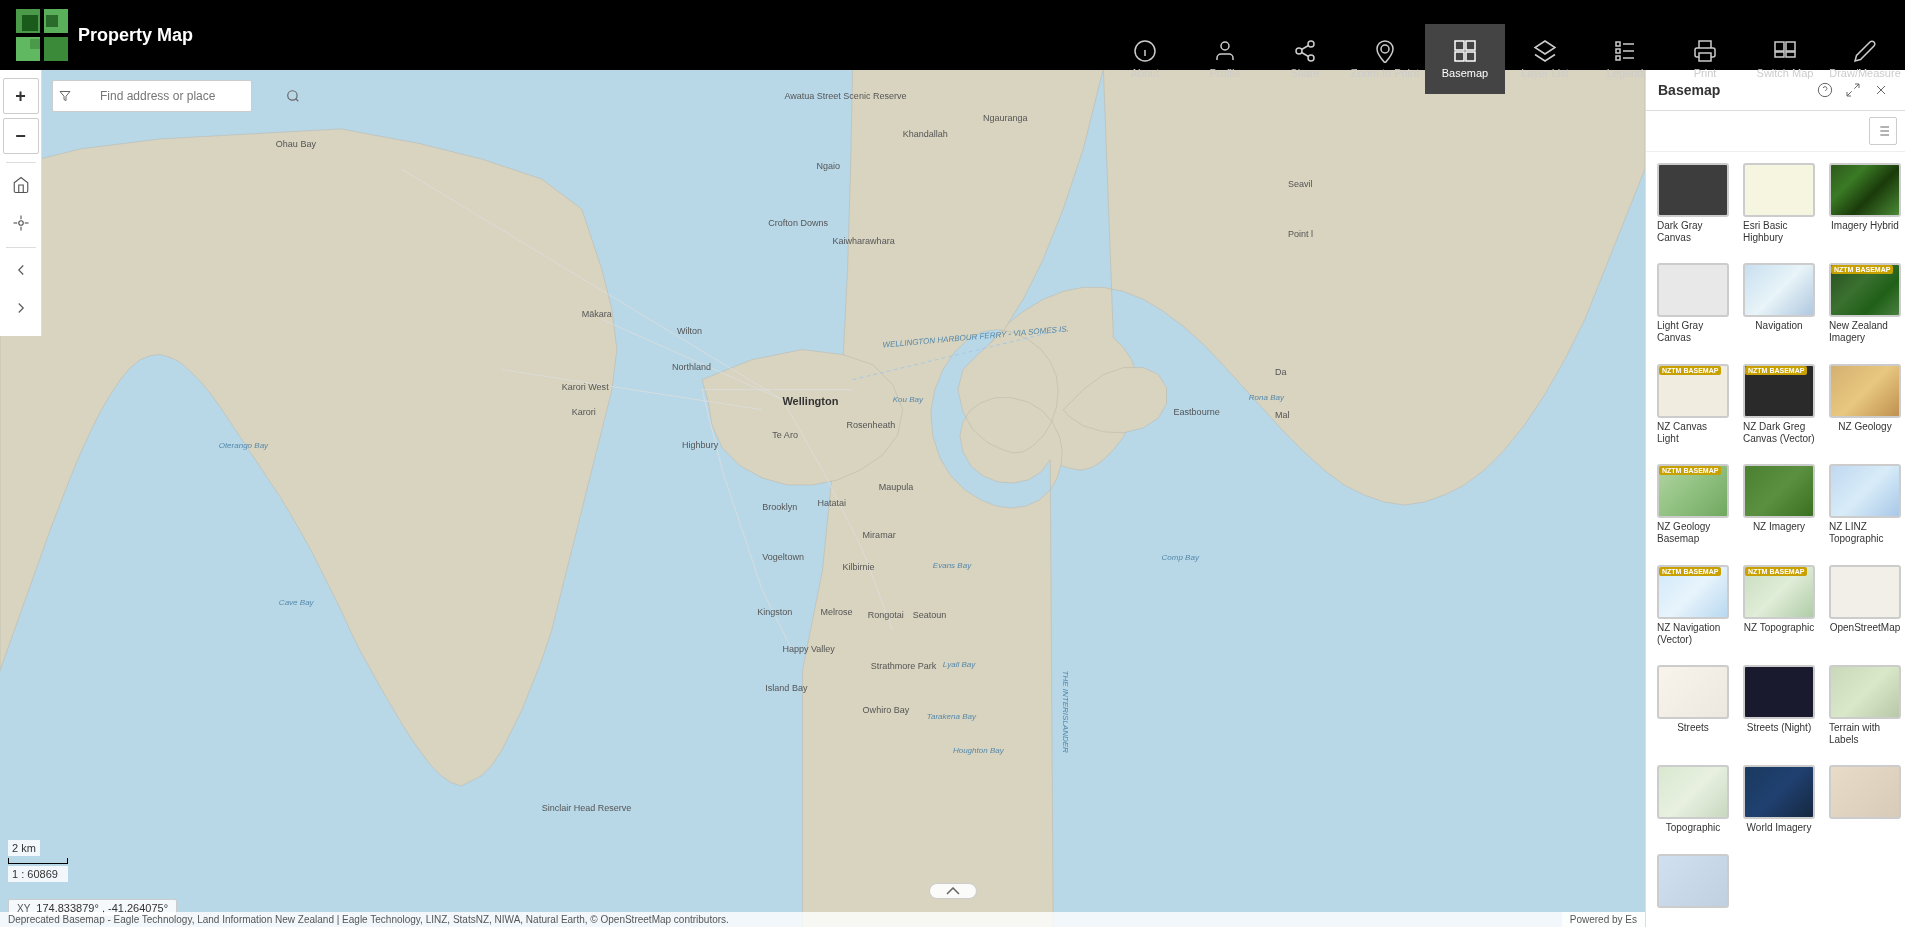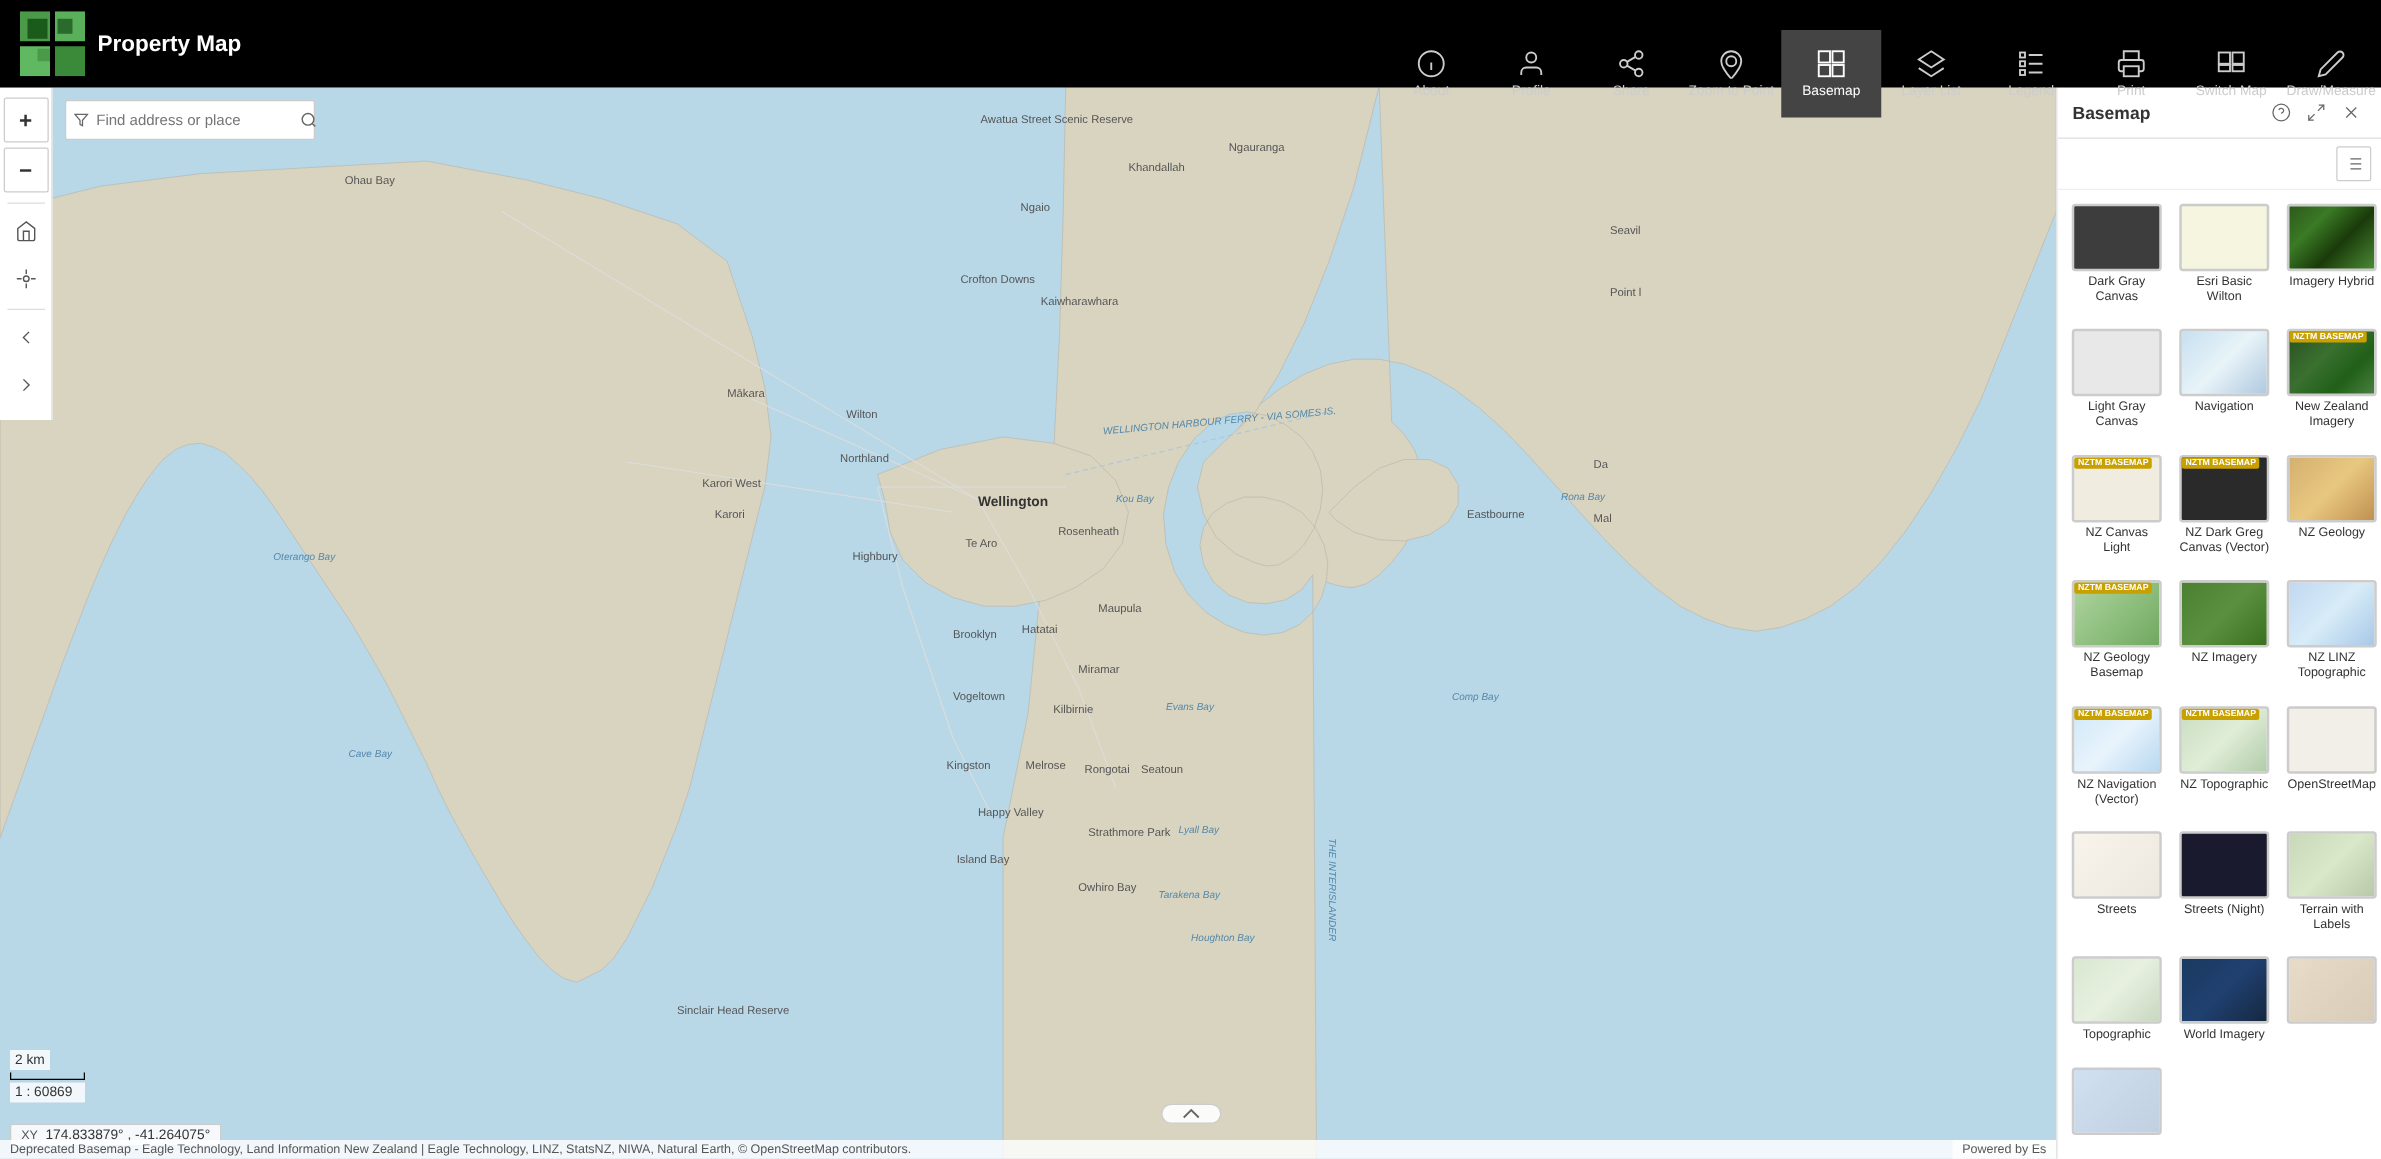--- a/index.html
+++ b/index.html
@@ -48,21 +48,21 @@
       cursor: pointer; background: transparent; border: none; margin-bottom: 2px;
       border-radius: 2px; color: #555;
     }
     .sidebar-nav-btn svg { width: 18px; height: 18px; fill: none; stroke: currentColor; stroke-width: 1.5; }
 
     
     #search-bar {
       position: absolute; top: 80px; left: 52px; z-index: 50;
       display: flex; align-items: center;
       background: #fff; border: 1px solid #ccc; border-radius: 2px;
-      height: 32px; width: 200px;
+      height: 32px; width: 200px; gap: 23px;
     }
     #search-filter-btn {
       padding: 0 6px; cursor: pointer; color: #666; display: flex; align-items: center;
       border: none; background: transparent;
     }
     #search-input {
       flex: 1; border: none; outline: none; font-size: 12px; color: #333;
       background: transparent;
     }
     #search-go-btn {
@@ -158,21 +158,21 @@
     }
     .basemap-item {
       display: flex; flex-direction: column; align-items: center; cursor: pointer;
       border-radius: 3px; padding: 3px;
     }
     .basemap-thumb {
       width: 72px; height: 54px; border-radius: 3px; overflow: hidden;
       border: 2px solid #ccc; flex-shrink: 0;
     }
     .basemap-label {
-      font-size: 10px; color: #333; text-align: center; margin-top: 3px; line-height: 1.2;
+      font-size: 10px; color: #333; text-align: left; margin-top: 3px; line-height: 1.2;
       word-break: break-word;
     }
 
     
     .thumb-dark-gray { background: #3d3d3d; }
     .thumb-esri-basic { background: #f5f5e0; }
     .thumb-imagery-hybrid {
       background: linear-gradient(135deg, #2d5a1b 0%, #3a7a25 30%, #1a3a0a 60%, #4a8a35 100%);
     }
     .thumb-light-gray { background: #e8e8e8; }
@@ -592,21 +592,21 @@
   <div class="basemap-item">
         <div class="thumb-wrapper">
           <div class="basemap-thumb thumb-dark-gray"></div>
         </div>
         <div class="basemap-label">Dark Gray Canvas</div>
       </div>
       <div class="basemap-item">
         <div class="thumb-wrapper">
           <div class="basemap-thumb thumb-esri-basic"></div>
         </div>
-        <div class="basemap-label">Esri Basic Wilton</div>
+        <div class="basemap-label">Esri Basic Highbury</div>
       </div>
       <div class="basemap-item">
         <div class="thumb-wrapper">
           <div class="basemap-thumb thumb-imagery-hybrid"></div>
         </div>
         <div class="basemap-label">Imagery Hybrid</div>
       </div>
       <div class="basemap-item">
         <div class="thumb-wrapper">
           <div class="basemap-thumb thumb-light-gray"></div>

